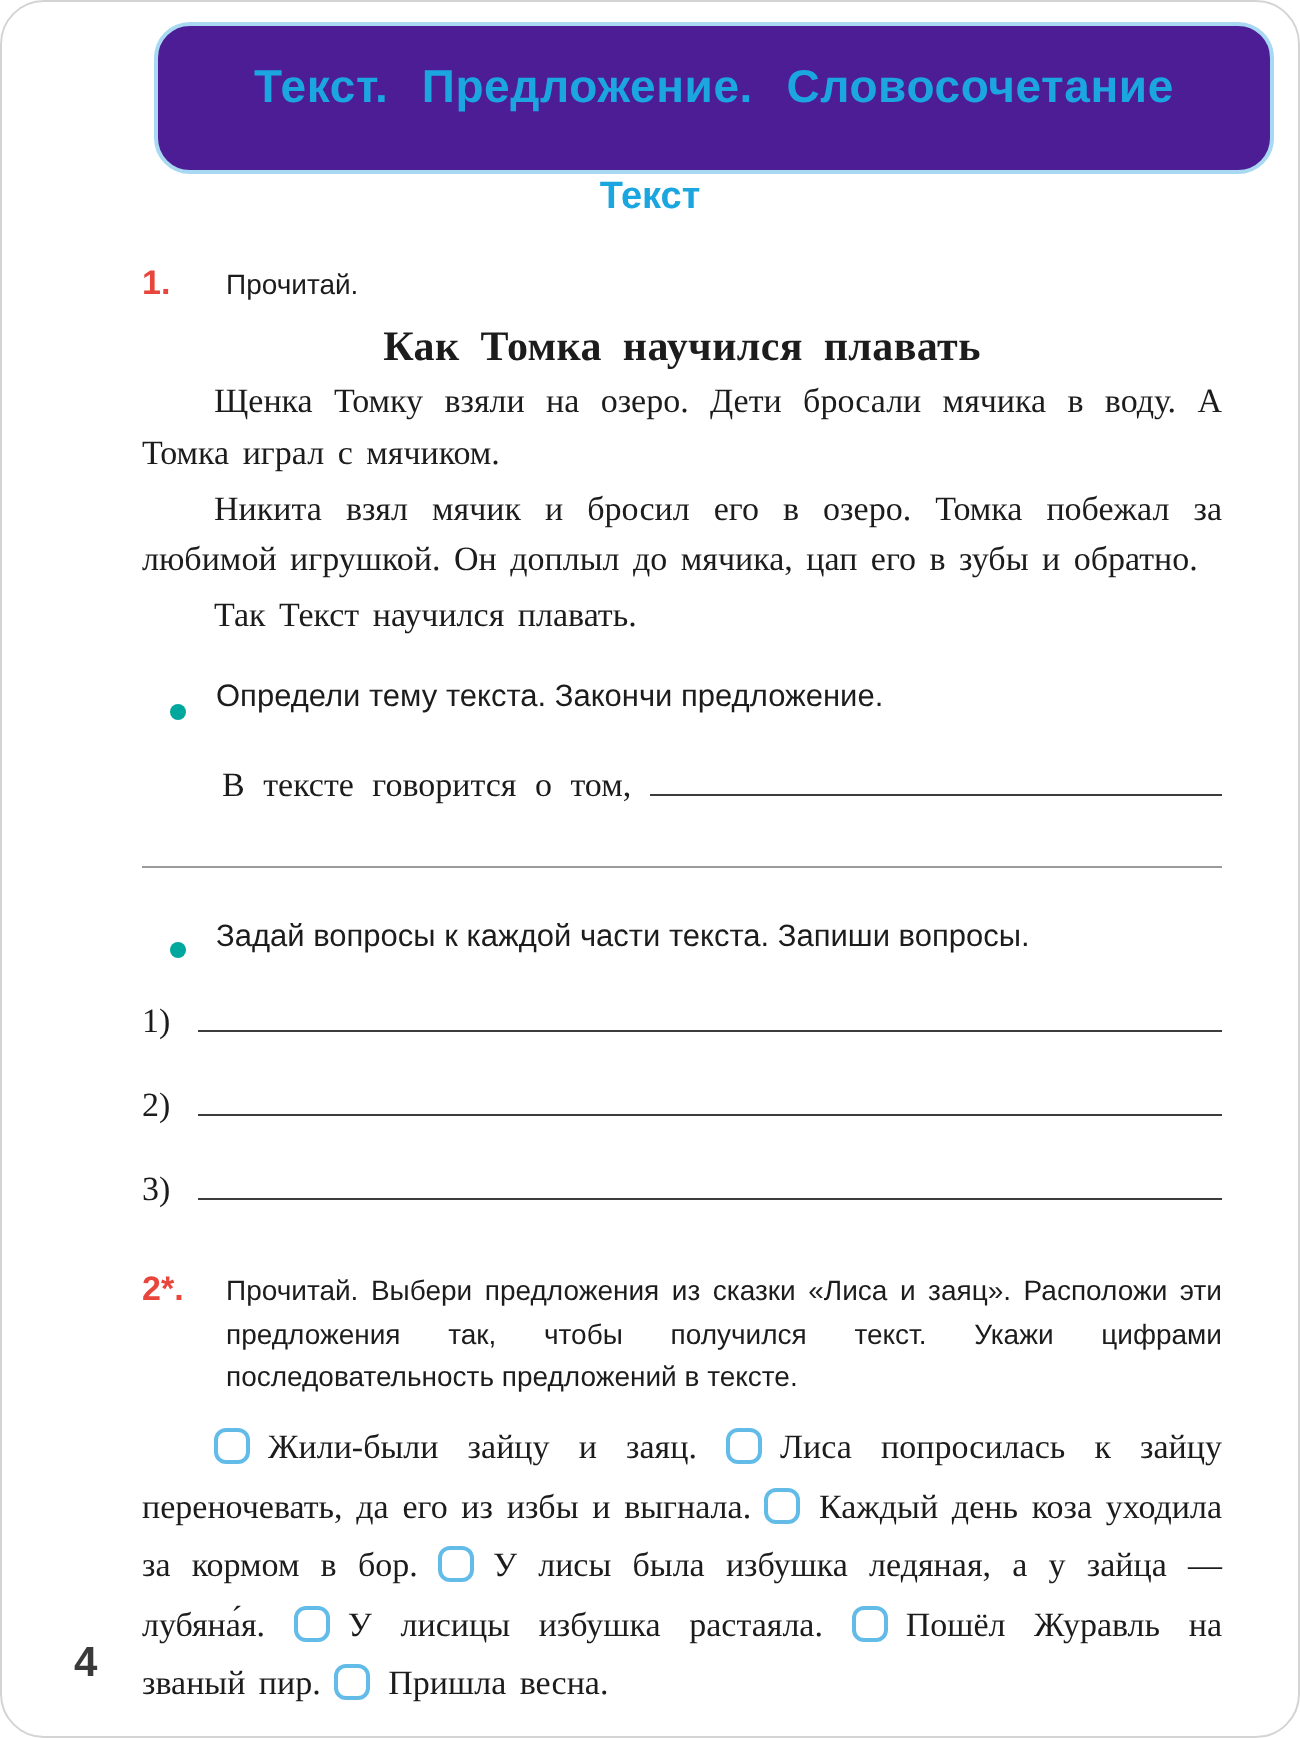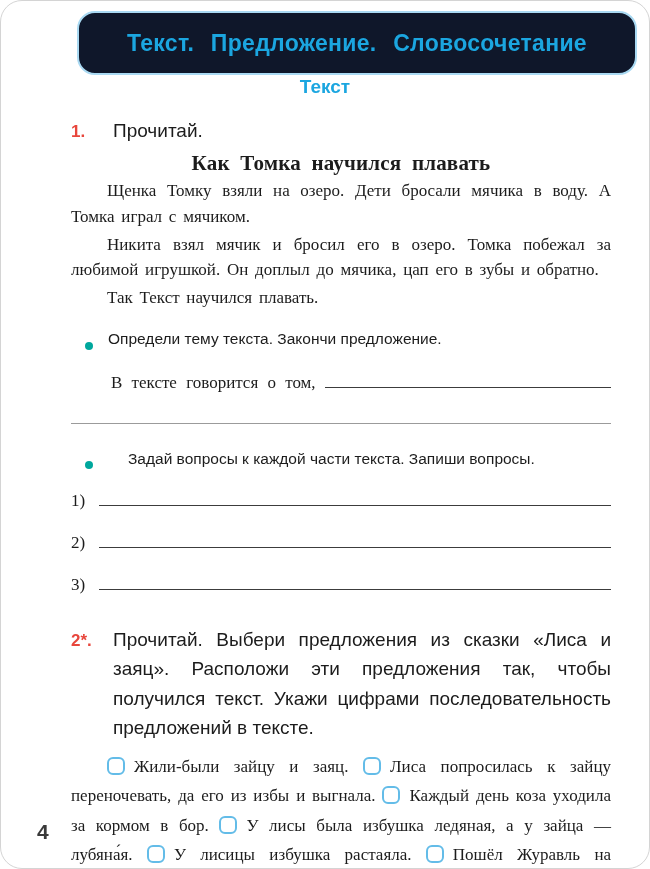--- a/index.html
+++ b/index.html
@@ -22,23 +22,23 @@
     background:#fff;
     border:1px solid #d4d4d4;
     border-radius:22px;
     overflow:hidden;
   }
   
   .header-card{
     margin:10px 12px 0 76px;
     border:2px solid #a9d9f2;
     border-radius:18px;
-    padding:17px 8px 16px;
+    padding:17px 8px 28px;
     text-align:center;
-    background:#0f172a;
+    background:#4c1d95;
   }
   .header-card .chapter-title{
     color:var(--accent-blue);
     font-family:"Liberation Sans", sans-serif;
     font-size:23px;
     font-weight:bold;
     word-spacing:10px;
     letter-spacing:.3px;
   }
   .section-title{
@@ -53,21 +53,21 @@
   .content{padding:0 38px 0 70px;}
   .ex-row{display:flex;align-items:baseline;margin-top:22px;}
   .ex-num{
     flex:none;width:42px;
     color:var(--number-red);
     font-family:"Liberation Sans", sans-serif;
     font-weight:bold;font-size:17px;
   }
   .ex-instr{
     font-family:"Liberation Sans", sans-serif;
-    font-size:19px;
+    font-size:14px;
   }
   .ex-instr.justified{text-align:justify;line-height:1.55;flex:1;}
   .story-title{
     margin-top:9px;
     text-align:center;
     font-size:21px;font-weight:bold;
     word-spacing:5px;letter-spacing:.2px;
   }
   .story-para{
     font-size:17px;
@@ -106,21 +106,21 @@
     flex:1;
     border-bottom:1px solid #3c3c3c;
     height:1.05em;
     margin-left:9px;
     min-width:40px;
   }
   .divider{
     border-top:1px solid #9b9b9b;
     margin-top:30px;
   }
-  .divider + .bullet-task{margin-top:24px;gap:20px;}
+  .divider + .bullet-task{margin-top:24px;}
   .numbered-line{
     display:flex;align-items:baseline;
     margin-top:19px;
     font-size:17px;
   }
   .line-num{flex:none;width:28px;}
   .numbered-line .write-line{margin-left:0;}
   
   .sentences{
     margin-top:9px;

